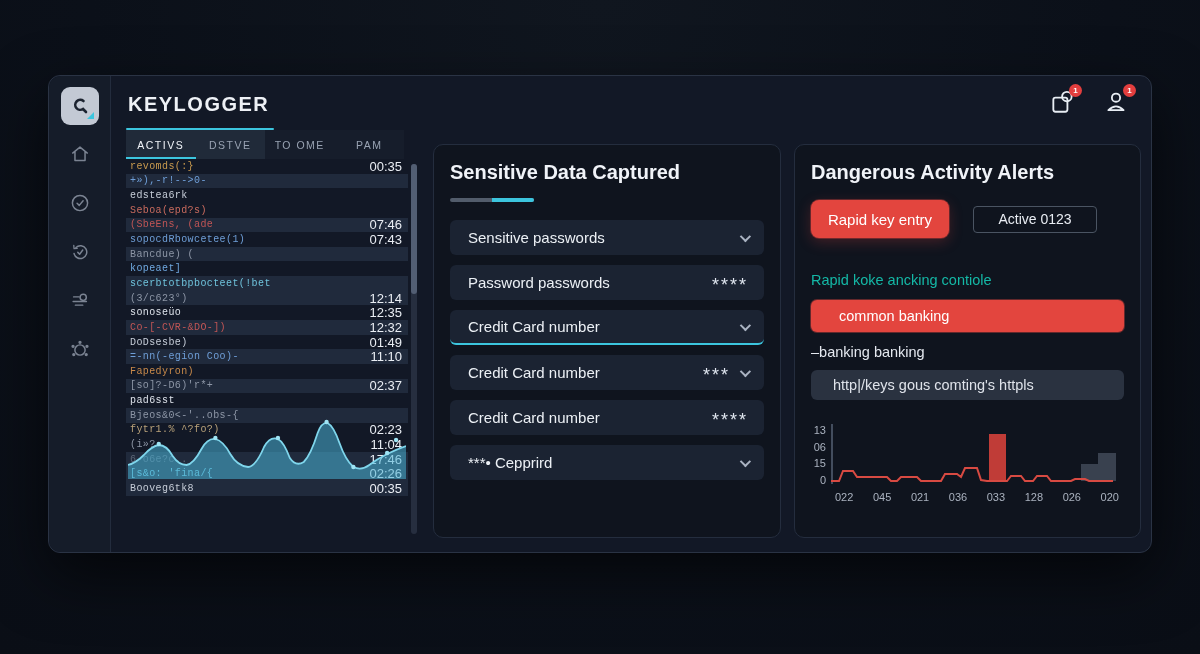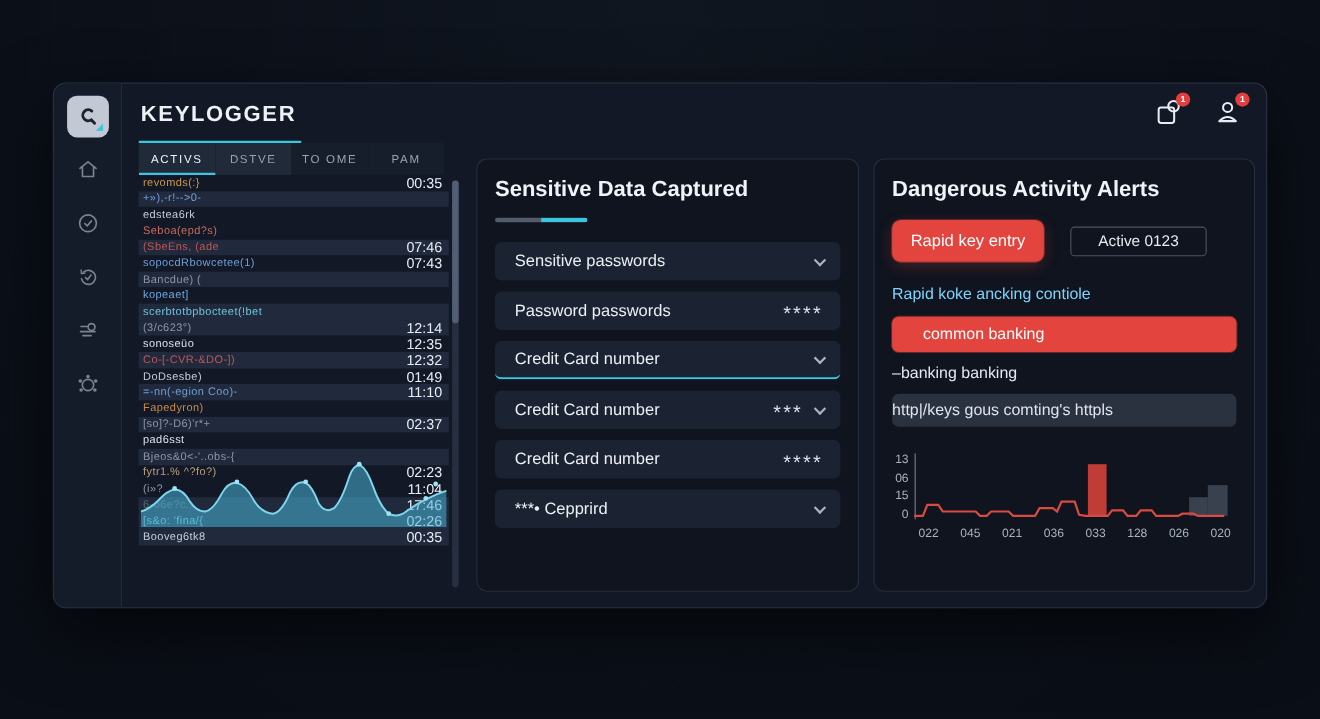--- a/index.html
+++ b/index.html
@@ -49,21 +49,21 @@
   .tab-bar { position:absolute; left:77px; top:54px; width:278px; height:29px; display:flex; }
   .tab {
     flex:1; border:none; background:#161d2b; color:#99a3b3; font-family:inherit;
     font-size:10.5px; letter-spacing:1.5px; cursor:pointer;
   }
   .tab.lit { background:#202a39; }
   .tab.active { color:#f0f3f8; box-shadow:inset 0 -2px 0 #3cc5de; }
   .log-list { position:absolute; left:77px; top:83px; width:282px; height:381px; display:flex; flex-direction:column; }
   .log-row { height:14.65px; display:flex; align-items:center; justify-content:space-between; padding:0 6px 0 4px; cursor:default; }
   .log-row.hl { background:rgba(46,60,82,.5); }
-  .log-text { font-family:Liberation Sans, sans-serif; font-size:10px; letter-spacing:.4px; white-space:nowrap; overflow:hidden; }
+  .log-text { font-family:Liberation Mono, monospace; font-size:10px; letter-spacing:.4px; white-space:nowrap; overflow:hidden; }
   .log-time { font-size:13px; color:#e9edf3; flex:0 0 auto; margin-left:6px; }
   .wave-svg { position:absolute; left:79px; top:339px; width:278px; height:64px; pointer-events:none; }
   .scrollbar { position:absolute; left:362px; top:88px; width:6px; height:370px; background:#39435685; border-radius:3px; }
   .scroll-thumb { position:absolute; left:0; top:0; width:6px; height:130px; background:#525e73; border-radius:3px; cursor:pointer; }
   
   .card { position:absolute; top:68px; height:394px; background:#0f141e; border:1px solid #242d3e; border-radius:10px; padding:16px; }
   .captured-card { left:384px; width:348px; }
   .alerts-card { left:745px; width:347px; }
   .card-title { font-size:20px; font-weight:700; color:#f0f3f8; }
   .progress { margin-top:14px; width:84px; height:4px; border-radius:2px; background:#525c6b; overflow:hidden; position:relative; }
@@ -81,29 +81,29 @@
   
   .alert-buttons { margin-top:16px; display:flex; align-items:center; }
   .btn-danger {
     width:138px; height:38px; background:#e3453e; color:#fff; border:none; border-radius:8px;
     font-family:inherit; font-size:15px; cursor:pointer; box-shadow:0 0 0 1px rgba(227,69,62,.35), 0 4px 14px rgba(227,69,62,.25);
   }
   .btn-outline {
     margin-left:24px; width:124px; height:27px; background:transparent; color:#e8ecf2;
     border:1px solid #4a5462; border-radius:4px; font-family:inherit; font-size:14px; cursor:pointer;
   }
-  .alert-desc { margin-top:22px; font-size:14.5px; color:#7dd3fc; }
+  .alert-desc { margin-top:34px; font-size:14.5px; color:#14b8a6; }
   .alert-bar {
     margin-top:12px; height:32px; background:#e3453e; border-radius:6px; display:flex; align-items:center;
     padding-left:28px; font-size:14.5px; color:#fff; cursor:pointer; box-shadow:0 0 0 1px rgba(227,69,62,.4);
   }
   .alert-sub { margin-top:12px; font-size:14.5px; color:#e4e8ef; }
   .url-field {
     margin-top:10px; height:30px; background:#2a3240; border-radius:6px; display:flex; align-items:center;
-    padding-left:0; font-size:14.5px; color:#dfe3ea; cursor:text;
+    padding-left:22px; font-size:14.5px; color:#dfe3ea; cursor:text;
   }
   .alerts-chart-wrap { margin-top:24px; display:flex; }
   .y-axis { width:20px; height:62px; display:flex; flex-direction:column; justify-content:space-between;
     font-size:11px; color:#aab2bf; text-align:right; padding-right:5px; }
   .x-axis { margin-left:20px; width:292px; display:flex; justify-content:space-between; padding:5px 4px 0 4px;
     font-size:11px; color:#aab2bf; }
 </style>
 </head>
 <body>
 

